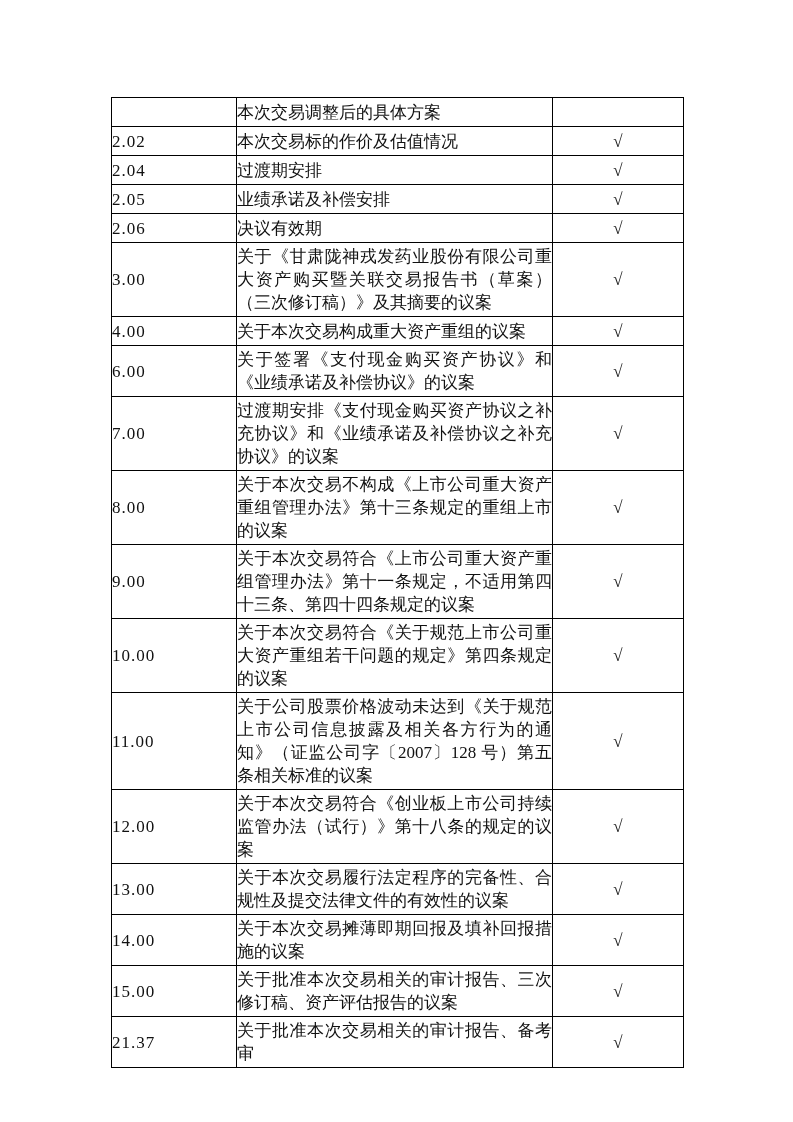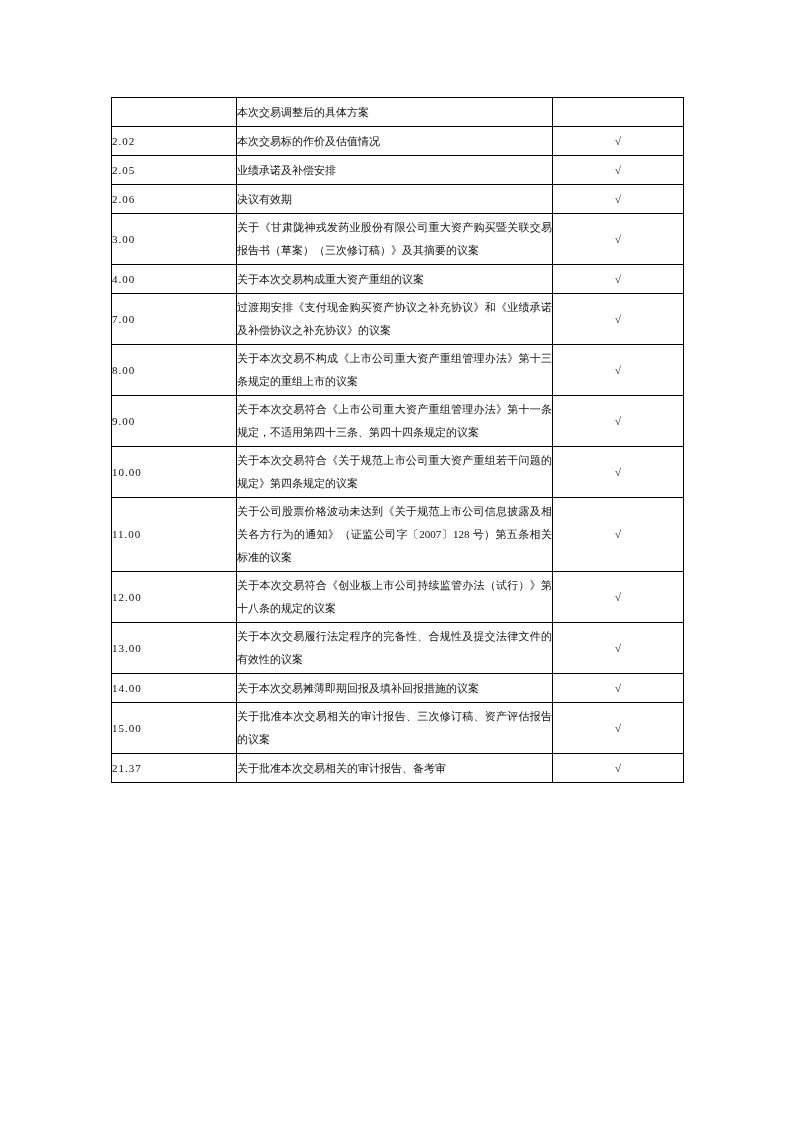--- a/index.html
+++ b/index.html
@@ -30,21 +30,21 @@
     width: 572px;
     border-collapse: collapse;
     table-layout: fixed;
   }
   table.doc-table col.c-num   { width: 125px; }
   table.doc-table col.c-text  { width: 316px; }
   table.doc-table col.c-check { width: 131px; }
   table.doc-table td {
     border: 1.5px solid #000000;
     vertical-align: middle;
-    font-size: 11px;
+    font-size: 17px;
     line-height: 23px;
     padding: 2px 0;
     overflow: hidden;
   }
   td.col-num {
     text-align: left;
     letter-spacing: 1px;
     font-size: 15px;
     height: 24px; 
   }
@@ -76,20 +76,25 @@
     <td class="col-check"></td>
   </tr>
 
   <tr>
     <td class="col-num">2.02</td>
     <td class="col-text">本次交易标的作价及估值情况</td>
     <td class="col-check">√</td>
   </tr>
 
 
+  <tr>
+    <td class="col-num">2.04</td>
+    <td class="col-text">过渡期安排</td>
+    <td class="col-check">√</td>
+  </tr>
 
   <tr>
     <td class="col-num">2.05</td>
     <td class="col-text">业绩承诺及补偿安排</td>
     <td class="col-check">√</td>
   </tr>
 
   <tr>
     <td class="col-num">2.06</td>
     <td class="col-text">决议有效期</td>
@@ -102,20 +107,25 @@
     <td class="col-check">√</td>
   </tr>
 
   <tr>
     <td class="col-num">4.00</td>
     <td class="col-text">关于本次交易构成重大资产重组的议案</td>
     <td class="col-check">√</td>
   </tr>
 
 
+  <tr>
+    <td class="col-num">6.00</td>
+    <td class="col-text">关于签署《支付现金购买资产协议》和《业绩承诺及补偿协议》的议案</td>
+    <td class="col-check">√</td>
+  </tr>
 
   <tr>
     <td class="col-num">7.00</td>
     <td class="col-text">过渡期安排《支付现金购买资产协议之补充协议》和《业绩承诺及补偿协议之补充协议》的议案</td>
     <td class="col-check">√</td>
   </tr>
 
   <tr>
     <td class="col-num">8.00</td>
     <td class="col-text">关于本次交易不构成《上市公司重大资产重组管理办法》第十三条规定的重组上市的议案</td>

